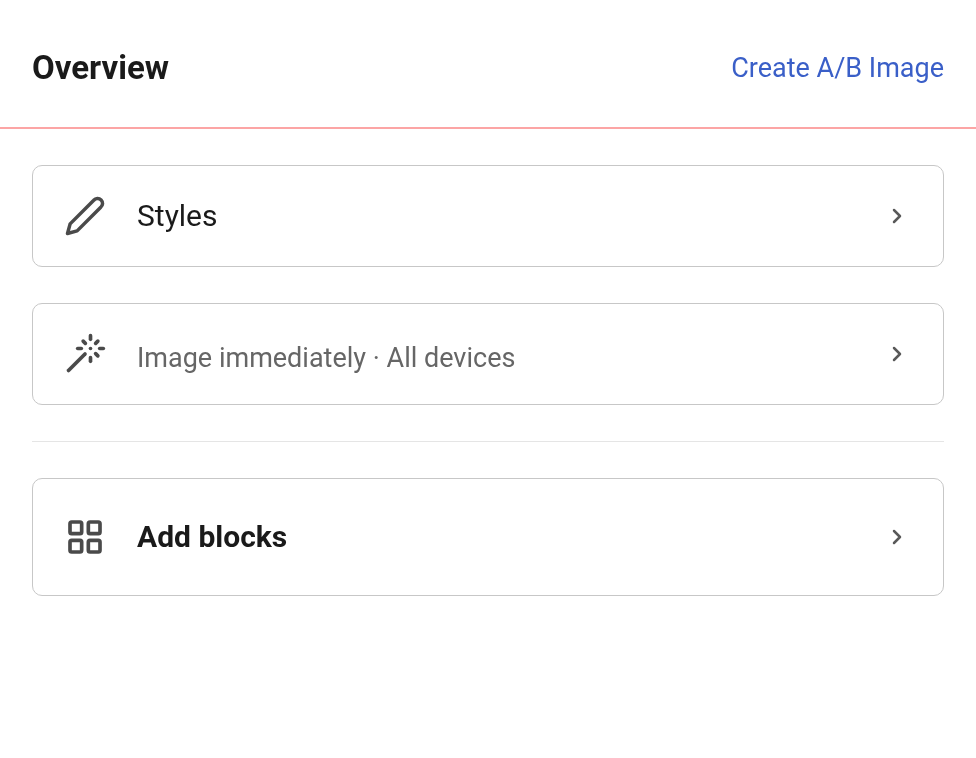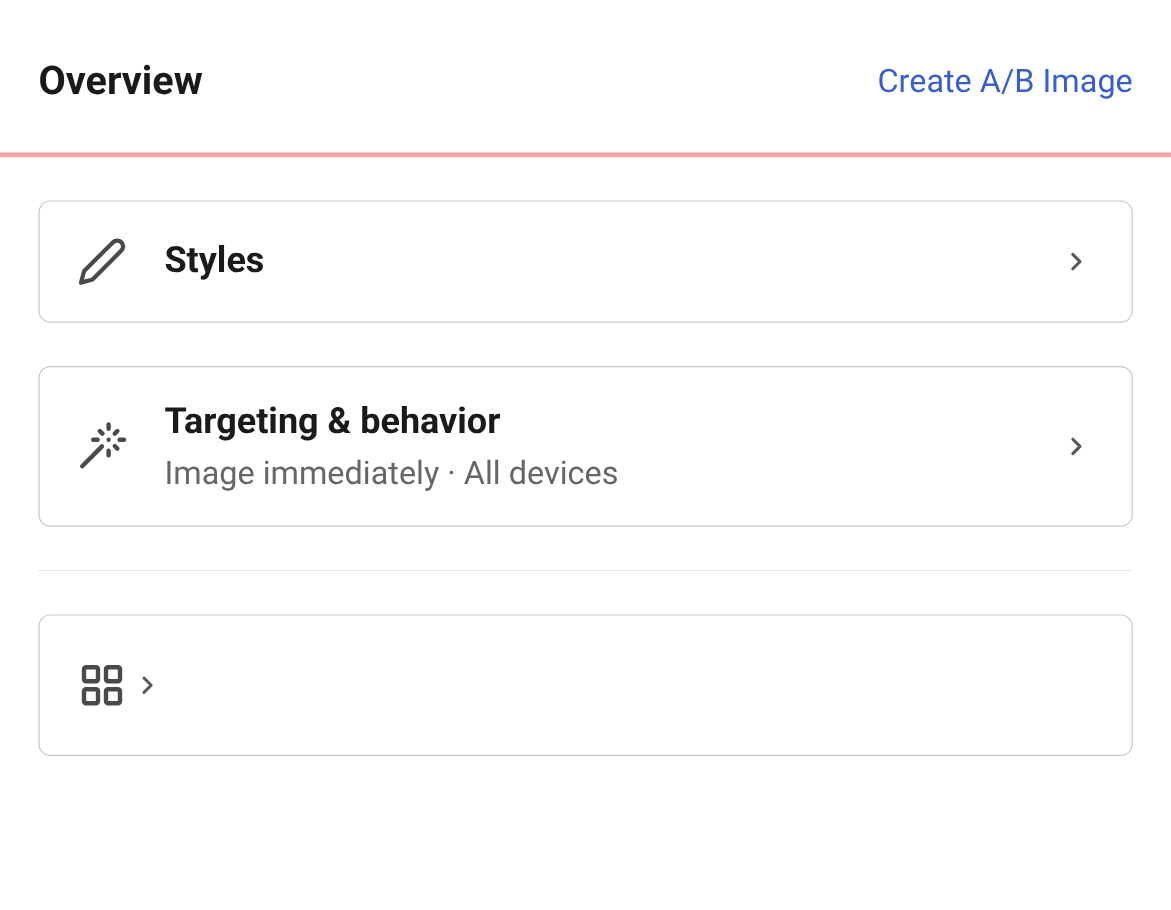--- a/index.html
+++ b/index.html
@@ -11,21 +11,21 @@
       font-family: -apple-system, BlinkMacSystemFont, "Segoe UI", Roboto, Helvetica, Arial, sans-serif;
       background: #ffffff;
       width: 976px;
       height: 758px;
     }
     .header {
       display: flex;
       justify-content: space-between;
       align-items: center;
       padding: 48px 32px 40px 32px;
-      border-bottom: 4px solid #fca5a5;
+      border-bottom: 2px solid #fca5a5;
     }
     .header-title {
       font-size: 33px;
       font-weight: 700;
       color: #1a1a1a;
     }
     .header-link {
       font-size: 27px;
       font-weight: 400;
       color: #3a5fc8;
@@ -52,21 +52,21 @@
       justify-content: center;
       flex-shrink: 0;
       color: #4a4a4a;
     }
     .card-body {
       flex: 1;
       margin-left: 30px;
     }
     .card-title {
       font-size: 30px;
-      font-weight: 700;
+      font-weight: 400;
       color: #1a1a1a;
       line-height: 1.2;
     }
     .card-subtitle {
       font-size: 27px;
       font-weight: 400;
       color: #666666;
       margin-top: 8px;
     }
     .card-chevron {
@@ -131,41 +131,43 @@
         <path d="M8 9h2"></path>
         <path d="M20 9h2"></path>
         <path d="M17.8 11.8 19 13"></path>
         <path d="M15 9h0"></path>
         <path d="M17.8 6.2 19 5"></path>
         <path d="m3 21 9-9"></path>
         <path d="M12.2 6.2 11 5"></path>
       </svg>
     </div>
     <div class="card-body">
-      <div class="card-title">Targeting &amp; behavior</div>
       <div class="card-subtitle">Image immediately  ·  All devices</div>
     </div>
     <div class="card-chevron">
       <svg width="24" height="24" viewBox="0 0 24 24" fill="none" stroke="currentColor" stroke-width="2.5" stroke-linecap="round" stroke-linejoin="round">
         <polyline points="9 18 15 12 9 6"></polyline>
       </svg>
     </div>
   </div>
 
   <hr class="separator">
 
   <div class="card-simple">
     <div class="card-icon">
       <svg width="40" height="40" viewBox="0 0 24 24" fill="none" stroke="currentColor" stroke-width="2.2" stroke-linecap="round" stroke-linejoin="round">
         <rect x="3" y="3" width="7" height="7" rx="1"></rect>
         <rect x="14" y="3" width="7" height="7" rx="1"></rect>
         <rect x="14" y="14" width="7" height="7" rx="1"></rect>
         <rect x="3" y="14" width="7" height="7" rx="1"></rect>
       </svg>
     </div>
+    <div class="card-body">
+      <div class="card-title">Add blocks</div>
+    </div>
     <div class="card-chevron">
       <svg width="24" height="24" viewBox="0 0 24 24" fill="none" stroke="currentColor" stroke-width="2.5" stroke-linecap="round" stroke-linejoin="round">
         <polyline points="9 18 15 12 9 6"></polyline>
       </svg>
     </div>
   </div>
 
 </div>
 
 </body></html>

